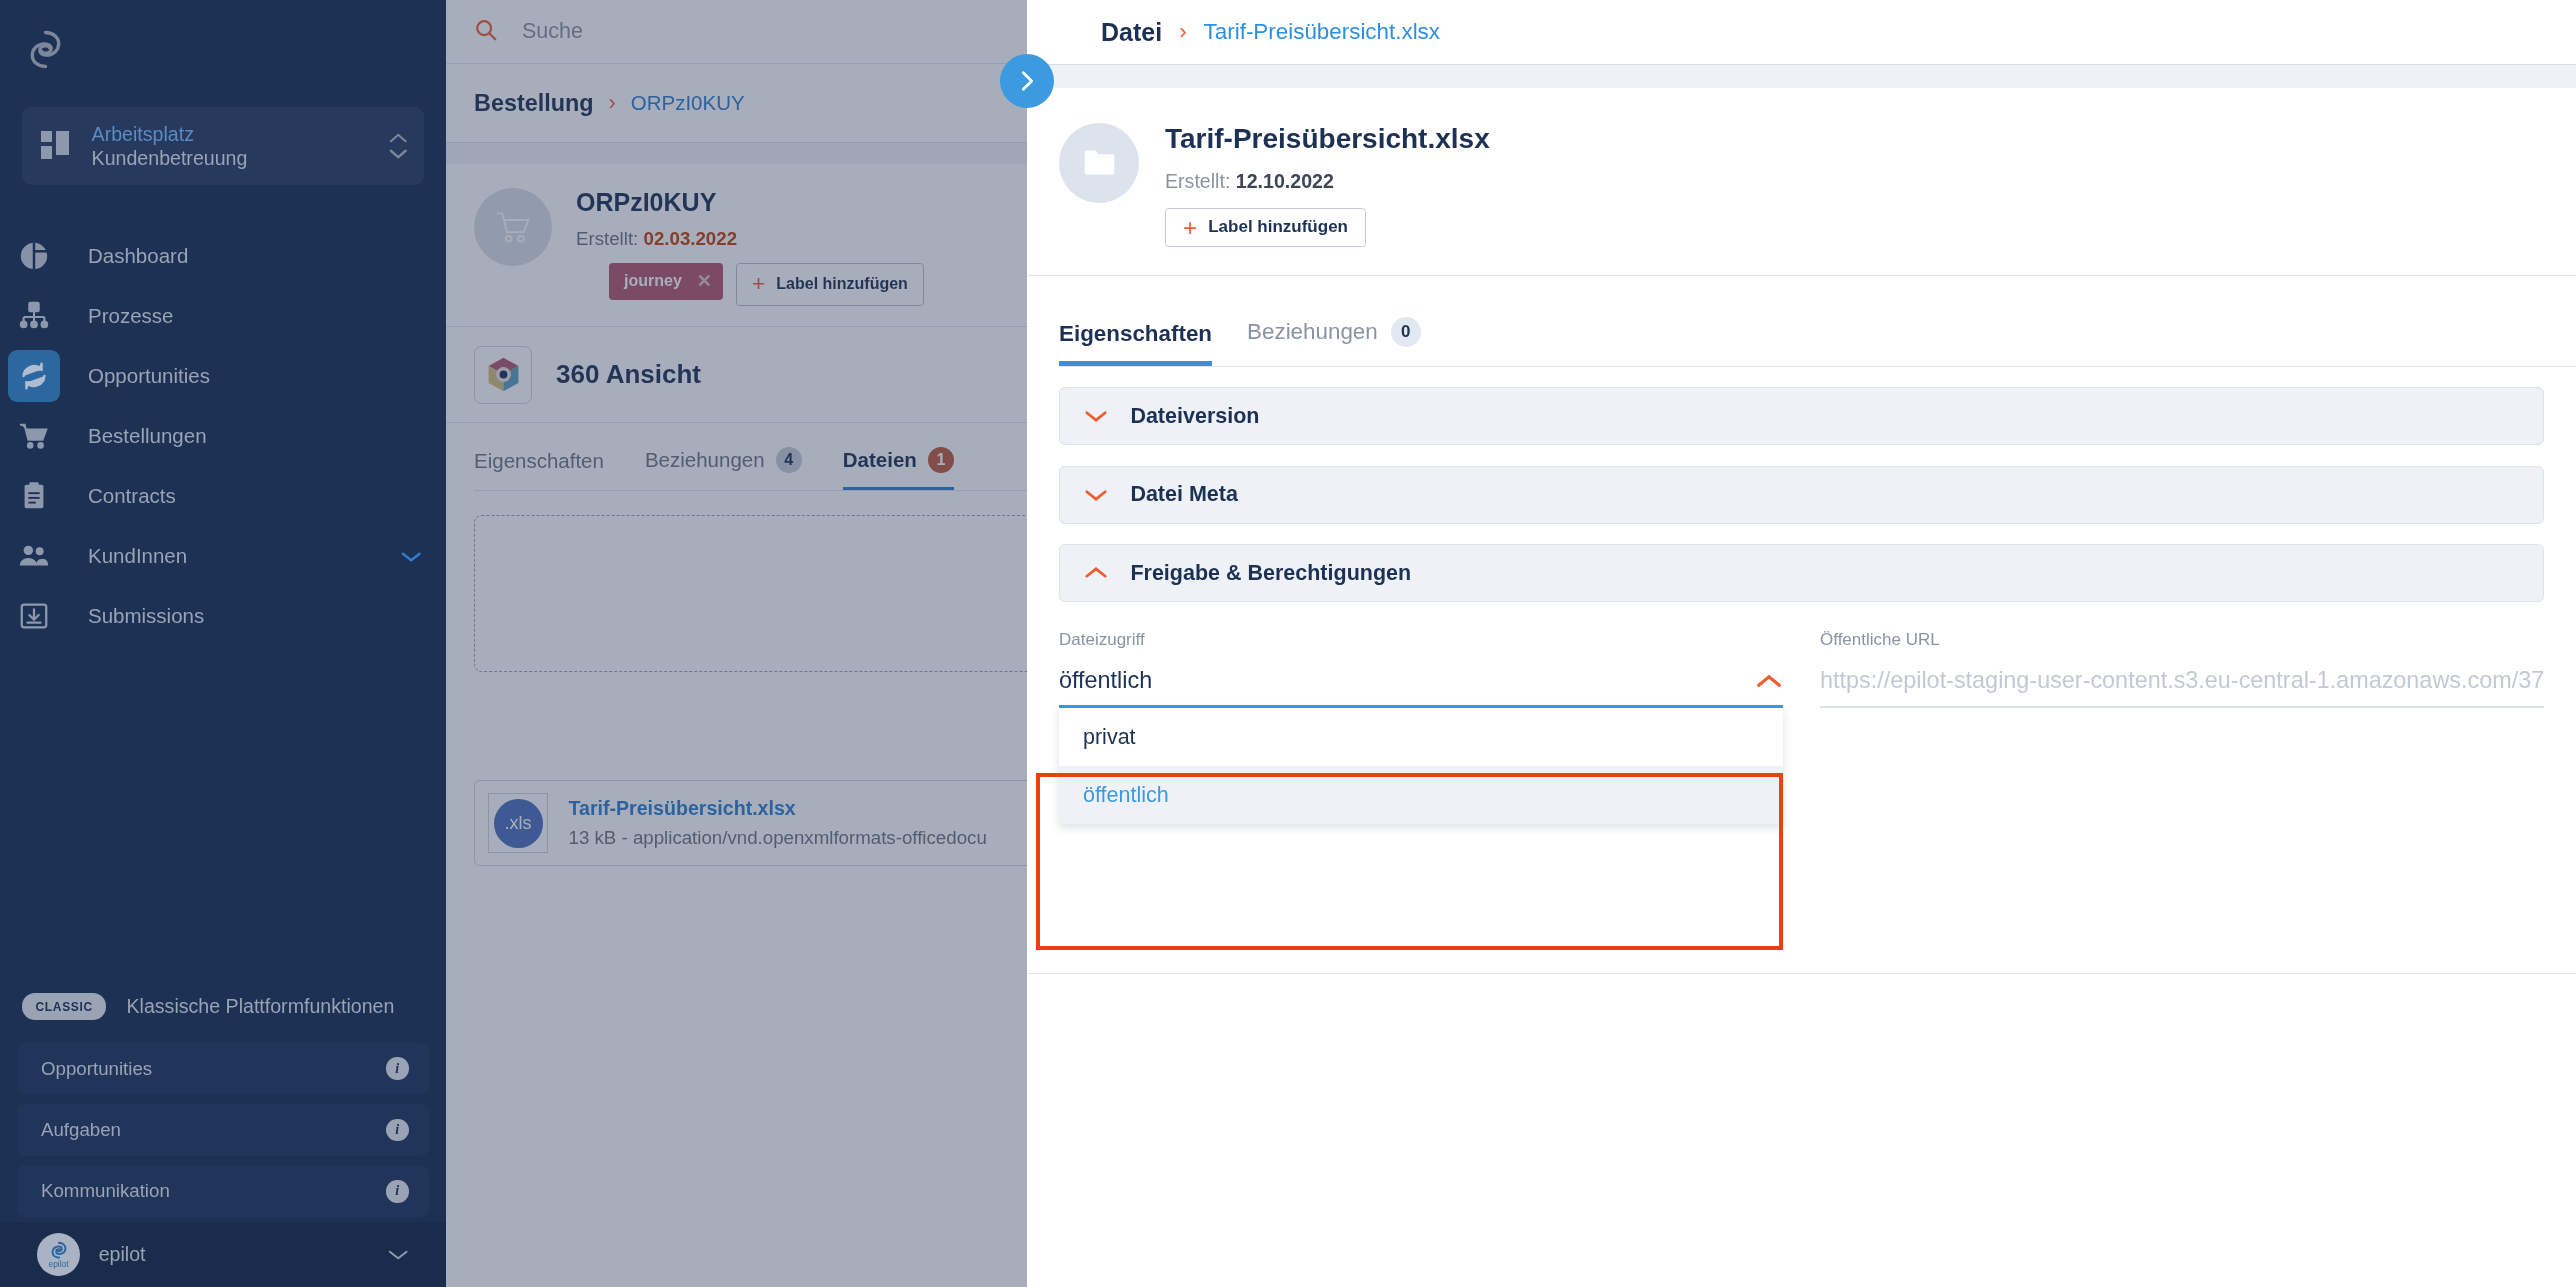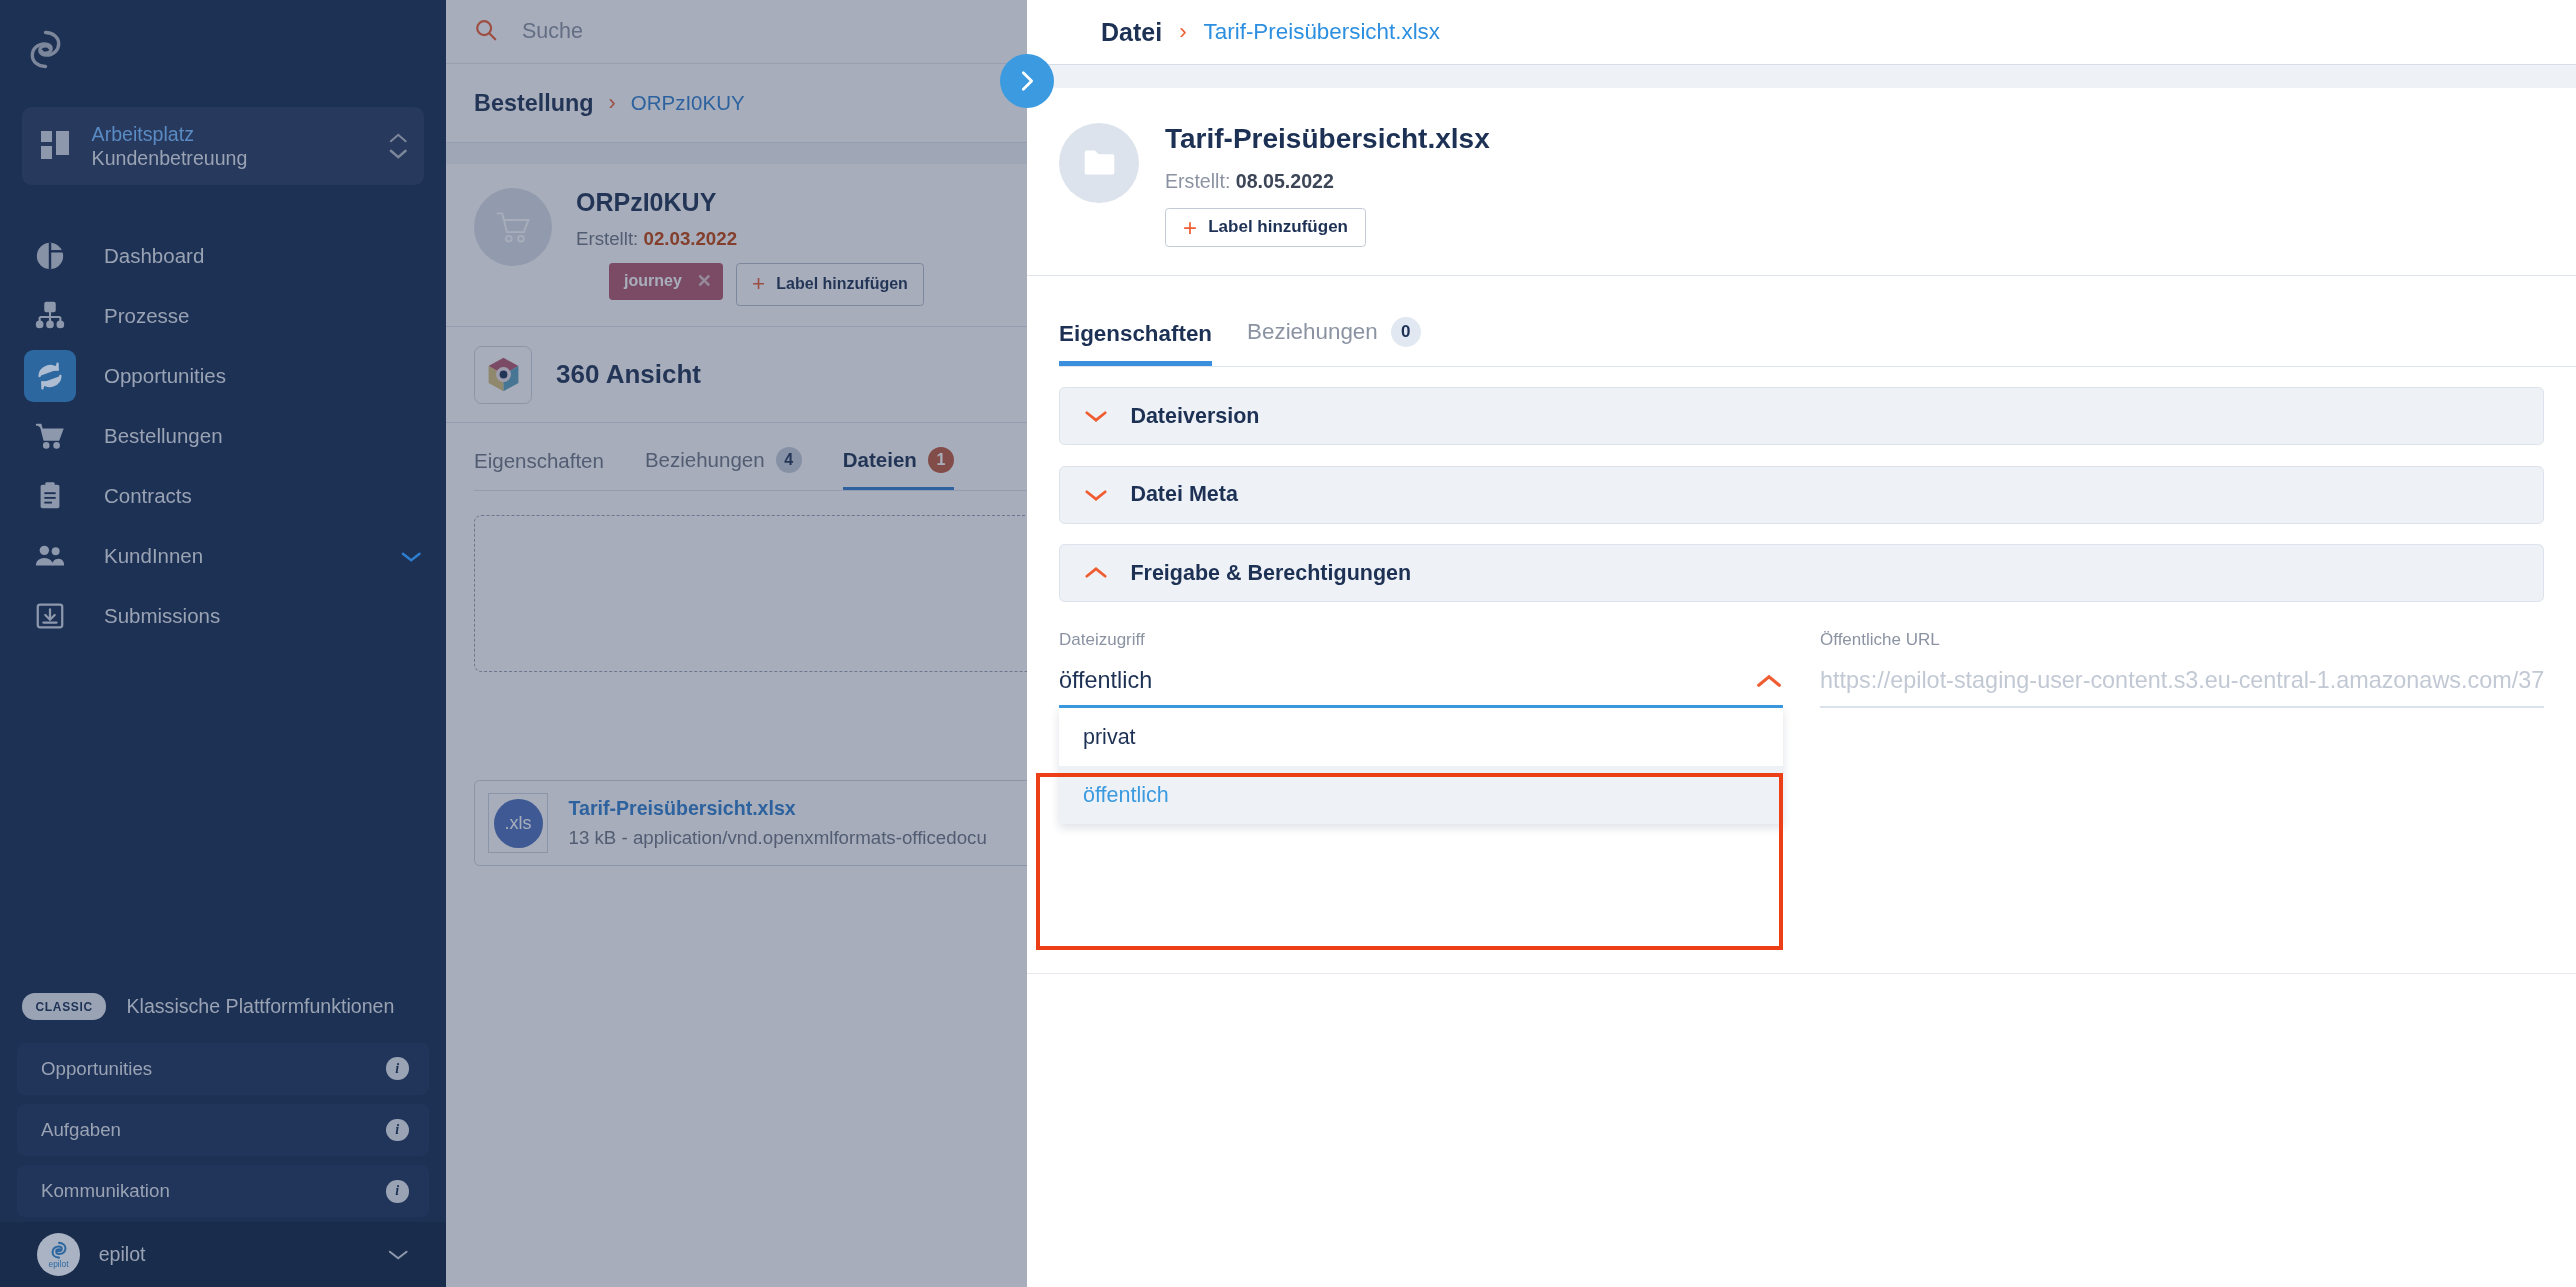--- a/index.html
+++ b/index.html
@@ -38,21 +38,21 @@
   .ws-icon i.c { left:0; top:15px; width:11.2px; height:13px; }
   .ws-text { flex: 1 1 auto; line-height: 1.25; }
   .ws-top { color: #5a8bc4; font-size: 19.6px; }
   .ws-bot { color: #9aa3b4; font-size: 19.6px; }
   .ws-chevrons { display:flex; flex-direction:column; gap:3.7px; color:#7d879b; }
   .ws-chevrons svg { width: 20.5px; height: 12px; display:block; }
 
   .nav { margin-top: 41px; }
   .nav-item {
     display: flex; align-items: center;
-    height: 60px; padding-left: 24px;
+    height: 60px; padding-left: 8px;
     gap: 28px; cursor: pointer; position: relative;
   }
   .nav-ico {
     width: 52px; height: 52px; flex: 0 0 52px;
     display: flex; align-items: center; justify-content: center;
     border-radius: 9.3px;
   }
   .nav-item.active .nav-ico { background: #2d679f; }
   .nav-ico svg { width: 32px; height: 32px; fill: #8d98ac; }
   .nav-item.active .nav-ico svg { fill: #aebdd2; }
@@ -546,21 +546,21 @@
     <div class="r-entity">
       <div class="r-ent-av">
         <svg viewBox="0 0 44 40">
             <path d="M6 8a2 2 0 0 1 2-2h9l4 4h15a2 2 0 0 1 2 2v18a2 2 0 0 1-2 2H8a2 2 0 0 1-2-2z"></path>
           </svg>
       </div>
       <div>
         <div class="r-ent-t">Tarif-Preisübersicht.xlsx</div>
         <div class="r-ent-d">
           <span>Erstellt:</span>
-          <b>08.05.2022</b>
+          <b>12.10.2022</b>
         </div>
         <div class="r-addlabel">
           <span class="p">+</span>
           <span>Label hinzufügen</span>
         </div>
       </div>
     </div>
 
     <div class="r-rule"></div>
 

